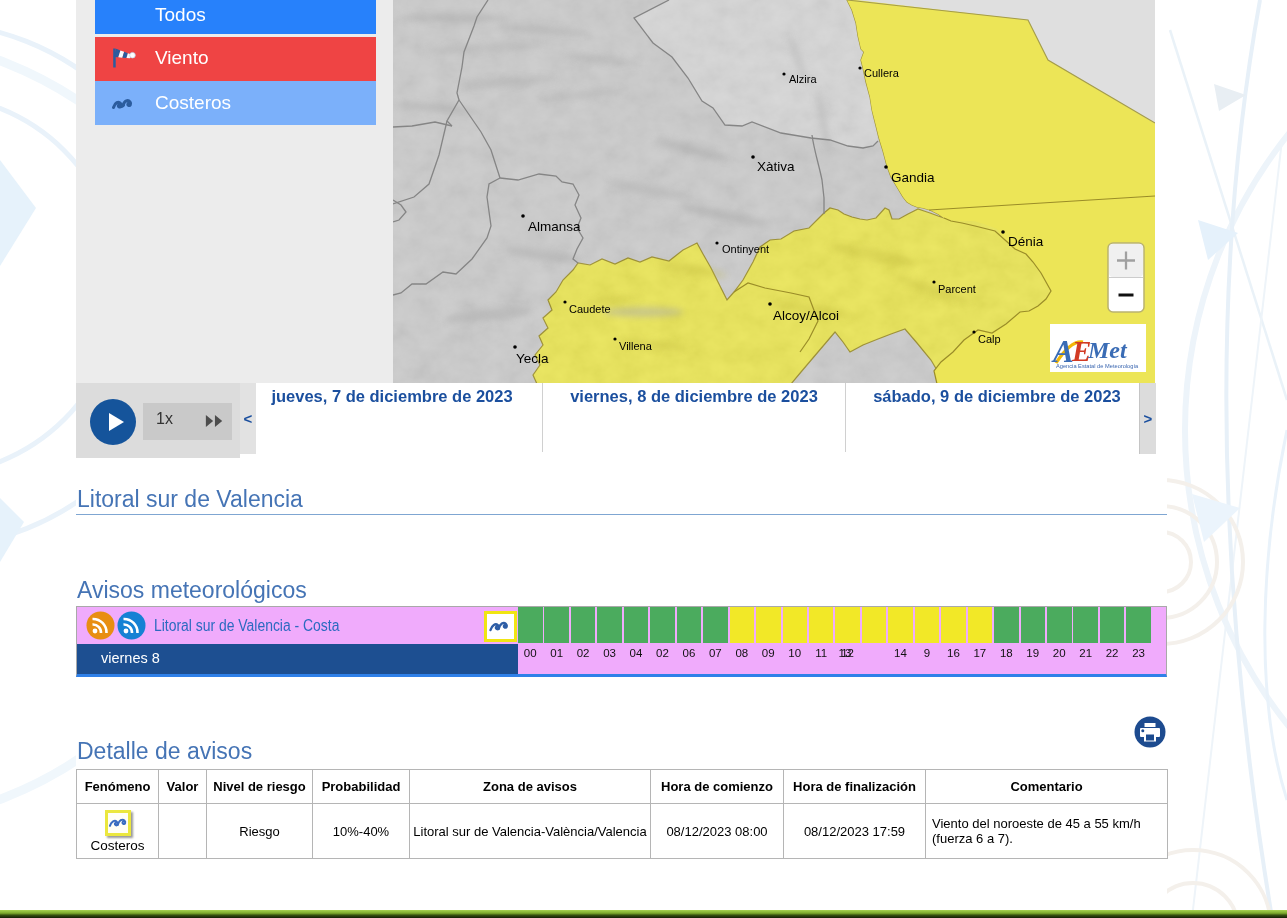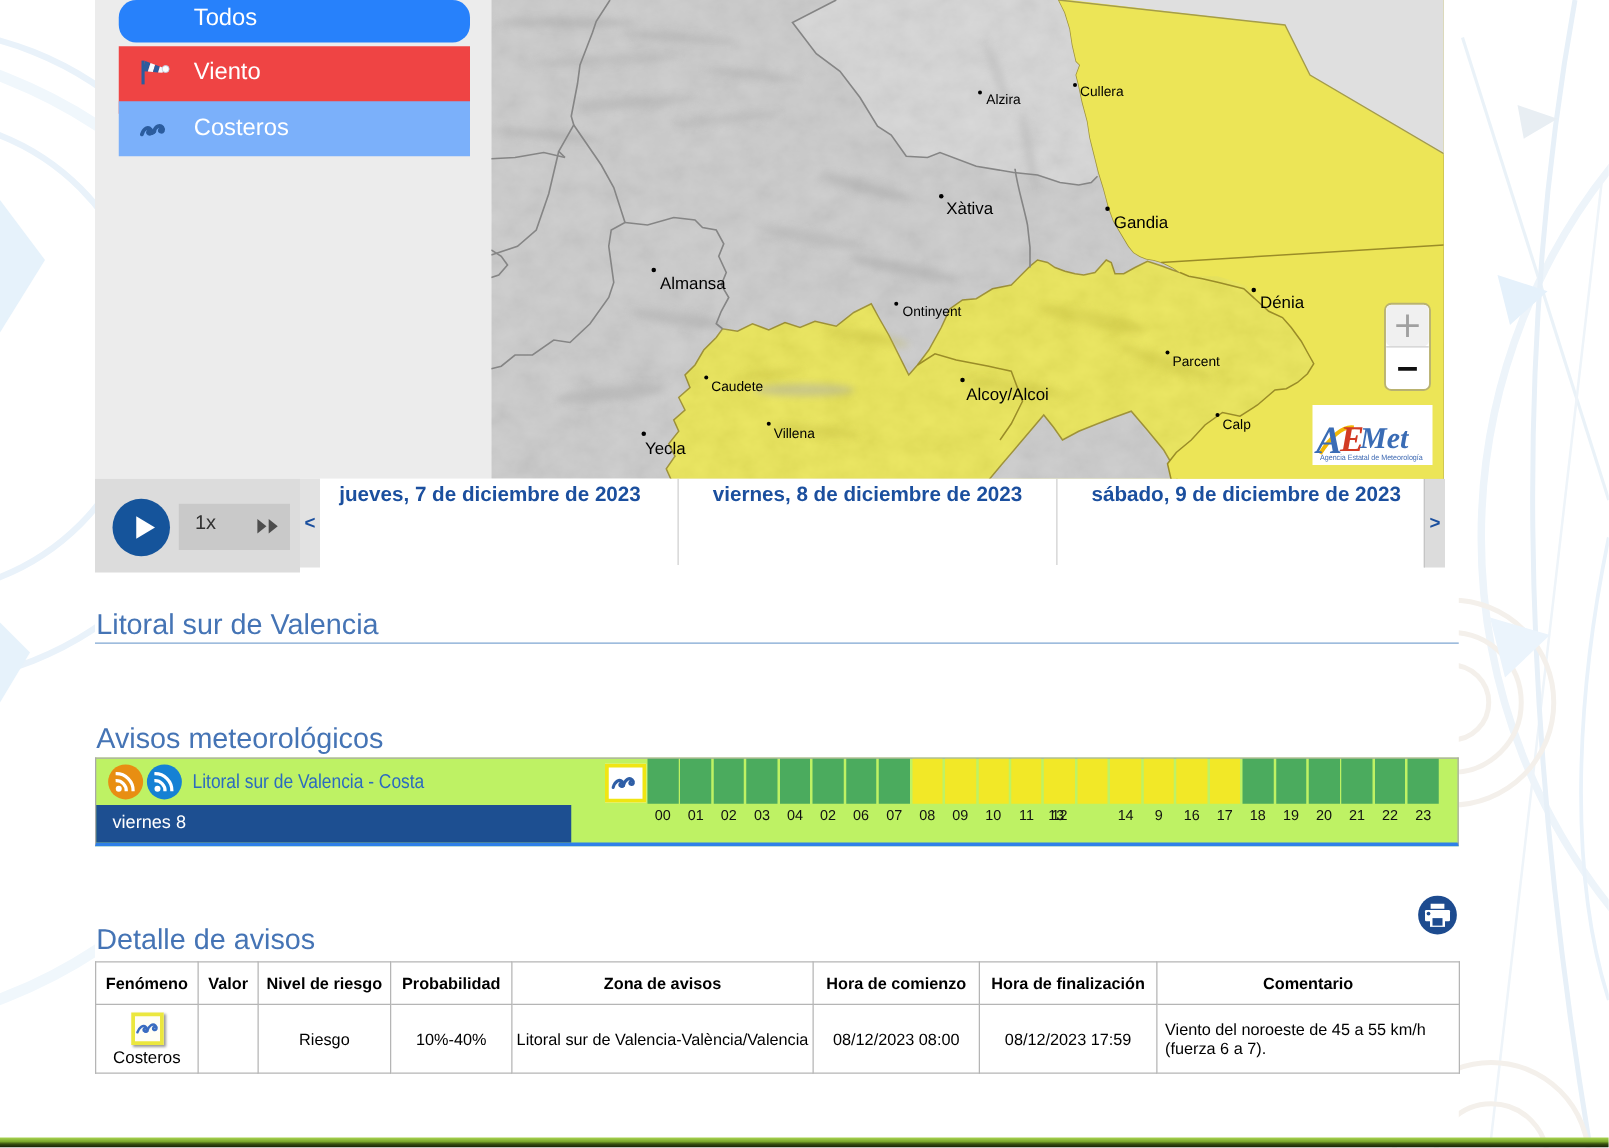--- a/index.html
+++ b/index.html
@@ -14,22 +14,22 @@
 #playcirc{position:absolute;left:14px;top:16px;width:46px;height:46px;border-radius:50%;background:#15549b;}
 #playtri{position:absolute;left:19px;top:14px;width:0;height:0;border-left:15px solid #fff;border-top:9px solid transparent;border-bottom:9px solid transparent;}
 #speedbox{position:absolute;left:67px;top:20px;width:89px;height:37px;background:#c9c9c9;}
 #dates{left:256px;top:383px;width:882px;height:69px;background:#fff;}
 .datetxt{position:absolute;top:4px;font-size:16.5px;font-weight:bold;color:#1b4f9e;white-space:nowrap;transform:translateX(-50%);}
 .dsep{position:absolute;top:0;width:1px;height:69px;background:#d0d0d0;}
 #larr{left:240px;top:383px;width:16px;height:71px;background:#e2e2e2;color:#1b4f9e;font-weight:bold;font-size:15px;text-align:center;line-height:72px;}
 #rarr{left:1139px;top:383px;width:16px;height:71px;background:#dcdcdc;color:#1b4f9e;font-weight:bold;font-size:15px;text-align:center;line-height:72px;border-left:1px solid #c5c5c5;}
 .head{color:#4574b5;font-size:23px;white-space:nowrap;}
 .hline{height:1px;background:#7fa6d2;}
-#avbox{left:76px;top:606px;width:1089px;height:67px;background:#bef264;border:1px solid #a9a9a9;border-bottom:3px solid #2f80e8;}
-#vbar{position:absolute;left:0;top:37px;width:380px;height:30px;background:#1d4f91;color:#fff;font-size:14.5px;line-height:29px;padding-left:13px;box-sizing:border-box;}
+#avbox{left:76px;top:606px;width:1089px;height:67px;background:#f0abfc;border:1px solid #a9a9a9;border-bottom:3px solid #2f80e8;}
+#vbar{position:absolute;left:0;top:37px;width:441px;height:30px;background:#1d4f91;color:#fff;font-size:14.5px;line-height:29px;padding-left:24px;box-sizing:border-box;}
 .cell{position:absolute;top:0;width:24.5px;height:36px;}
 .hlab{position:absolute;top:40px;font-size:11.5px;color:#111;transform:translateX(-50%);}
 #wavebox{position:absolute;left:407px;top:4px;width:27px;height:25px;background:#fff;border:3px solid #f0e513;}
 #dtable{left:76px;top:769px;width:1091px;border-collapse:collapse;table-layout:fixed;font-size:13px;color:#000;}
 #dtable td,#dtable th{border:1px solid #b5b5b5;padding:0;}
 #dtable .cap{background:#1d4f91;color:#fff;font-weight:bold;font-size:13px;height:24px;text-align:center;border:1px solid #1d4f91;}
 #dtable th{height:33px;font-size:13px;background:#fff;}
 #dtable td{height:55px;text-align:center;background:#fff;box-sizing:border-box;}
 #btmbar{left:0;top:910px;width:1287px;height:8px;background:linear-gradient(#a8d351 0%,#7ca92c 40%,#37500f 65%,#141f06 100%);}
 </style>
@@ -67,21 +67,21 @@
   <g>
     <path d="M1214,84 L1246,95 L1219,111 Z" fill="#e8eef3"></path>
     <path d="M1198,220 L1238,233 L1208,260 Z" fill="#e5f1fb"></path>
     <path d="M1192,494 L1240,508 L1204,542 Z" fill="#ebf4fc"></path>
   </g>
   <rect x="76" y="0" width="1091" height="911" fill="#ffffff"></rect>
 </svg>
 
 <div class="abs" id="panel"></div>
 
-<div class="abs mitem" style="top:0;height:34px;background:#2781fb;line-height:30px;border-radius:14px;">
+<div class="abs mitem" style="top:0;height:34px;background:#2781fb;line-height:30px;">
     <span class="mlabel">Todos</span>
   </div>
 <div class="abs mitem" style="top:37px;height:54px;background:#ef4444;line-height:42px;">
   <svg style="position:absolute;left:16px;top:9px" width="26" height="26" viewBox="0 0 26 26">
     <rect x="2.2" y="2.5" width="2.5" height="19" fill="#2b5c9e"></rect>
     <g transform="translate(5.2,2.8) rotate(17)">
       <path d="M0,0 L4.5,0.32 4.5,7.51 0,8.5 Z" fill="#2b5c9e"></path>
       <path d="M4.5,0.32 L8.5,0.6 8.5,6.63 4.5,7.51 Z" fill="#f6fafd"></path>
       <path d="M8.5,0.6 L12.5,0.88 12.5,5.75 8.5,6.63 Z" fill="#2b5c9e"></path>
       <path d="M12.5,0.88 L16,1.12 16,4.98 12.5,5.75 Z" fill="#f6fafd"></path>

